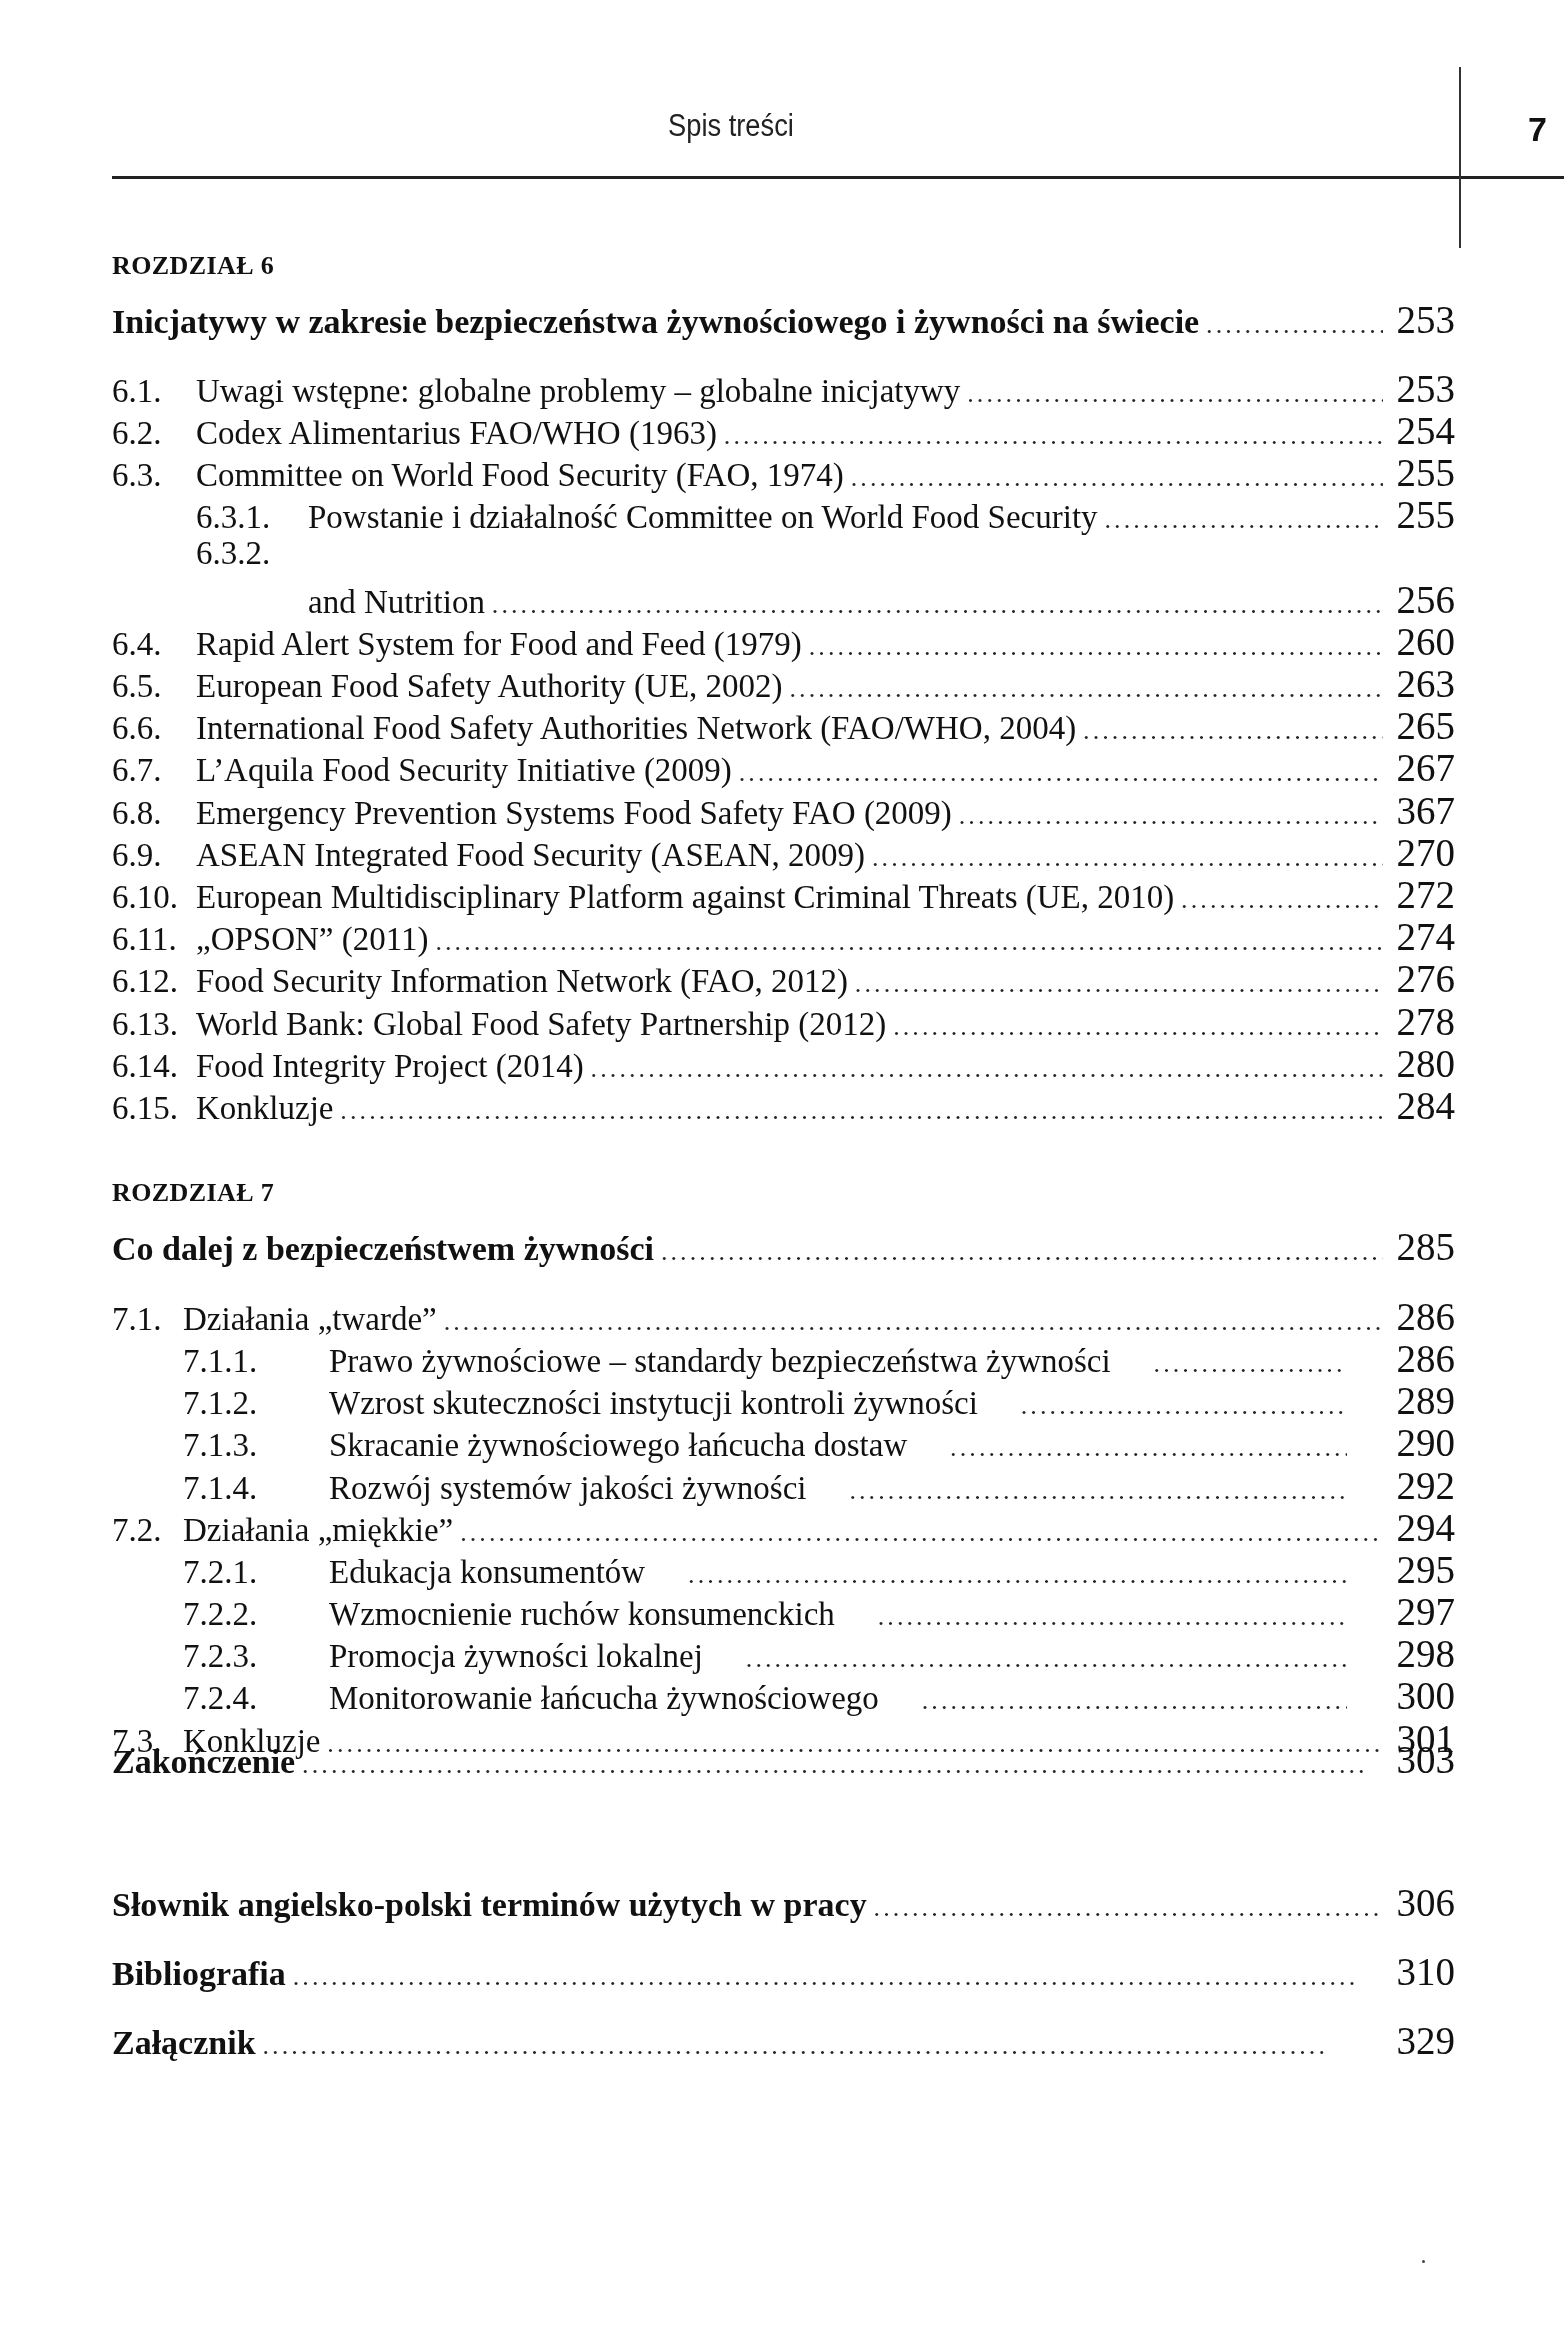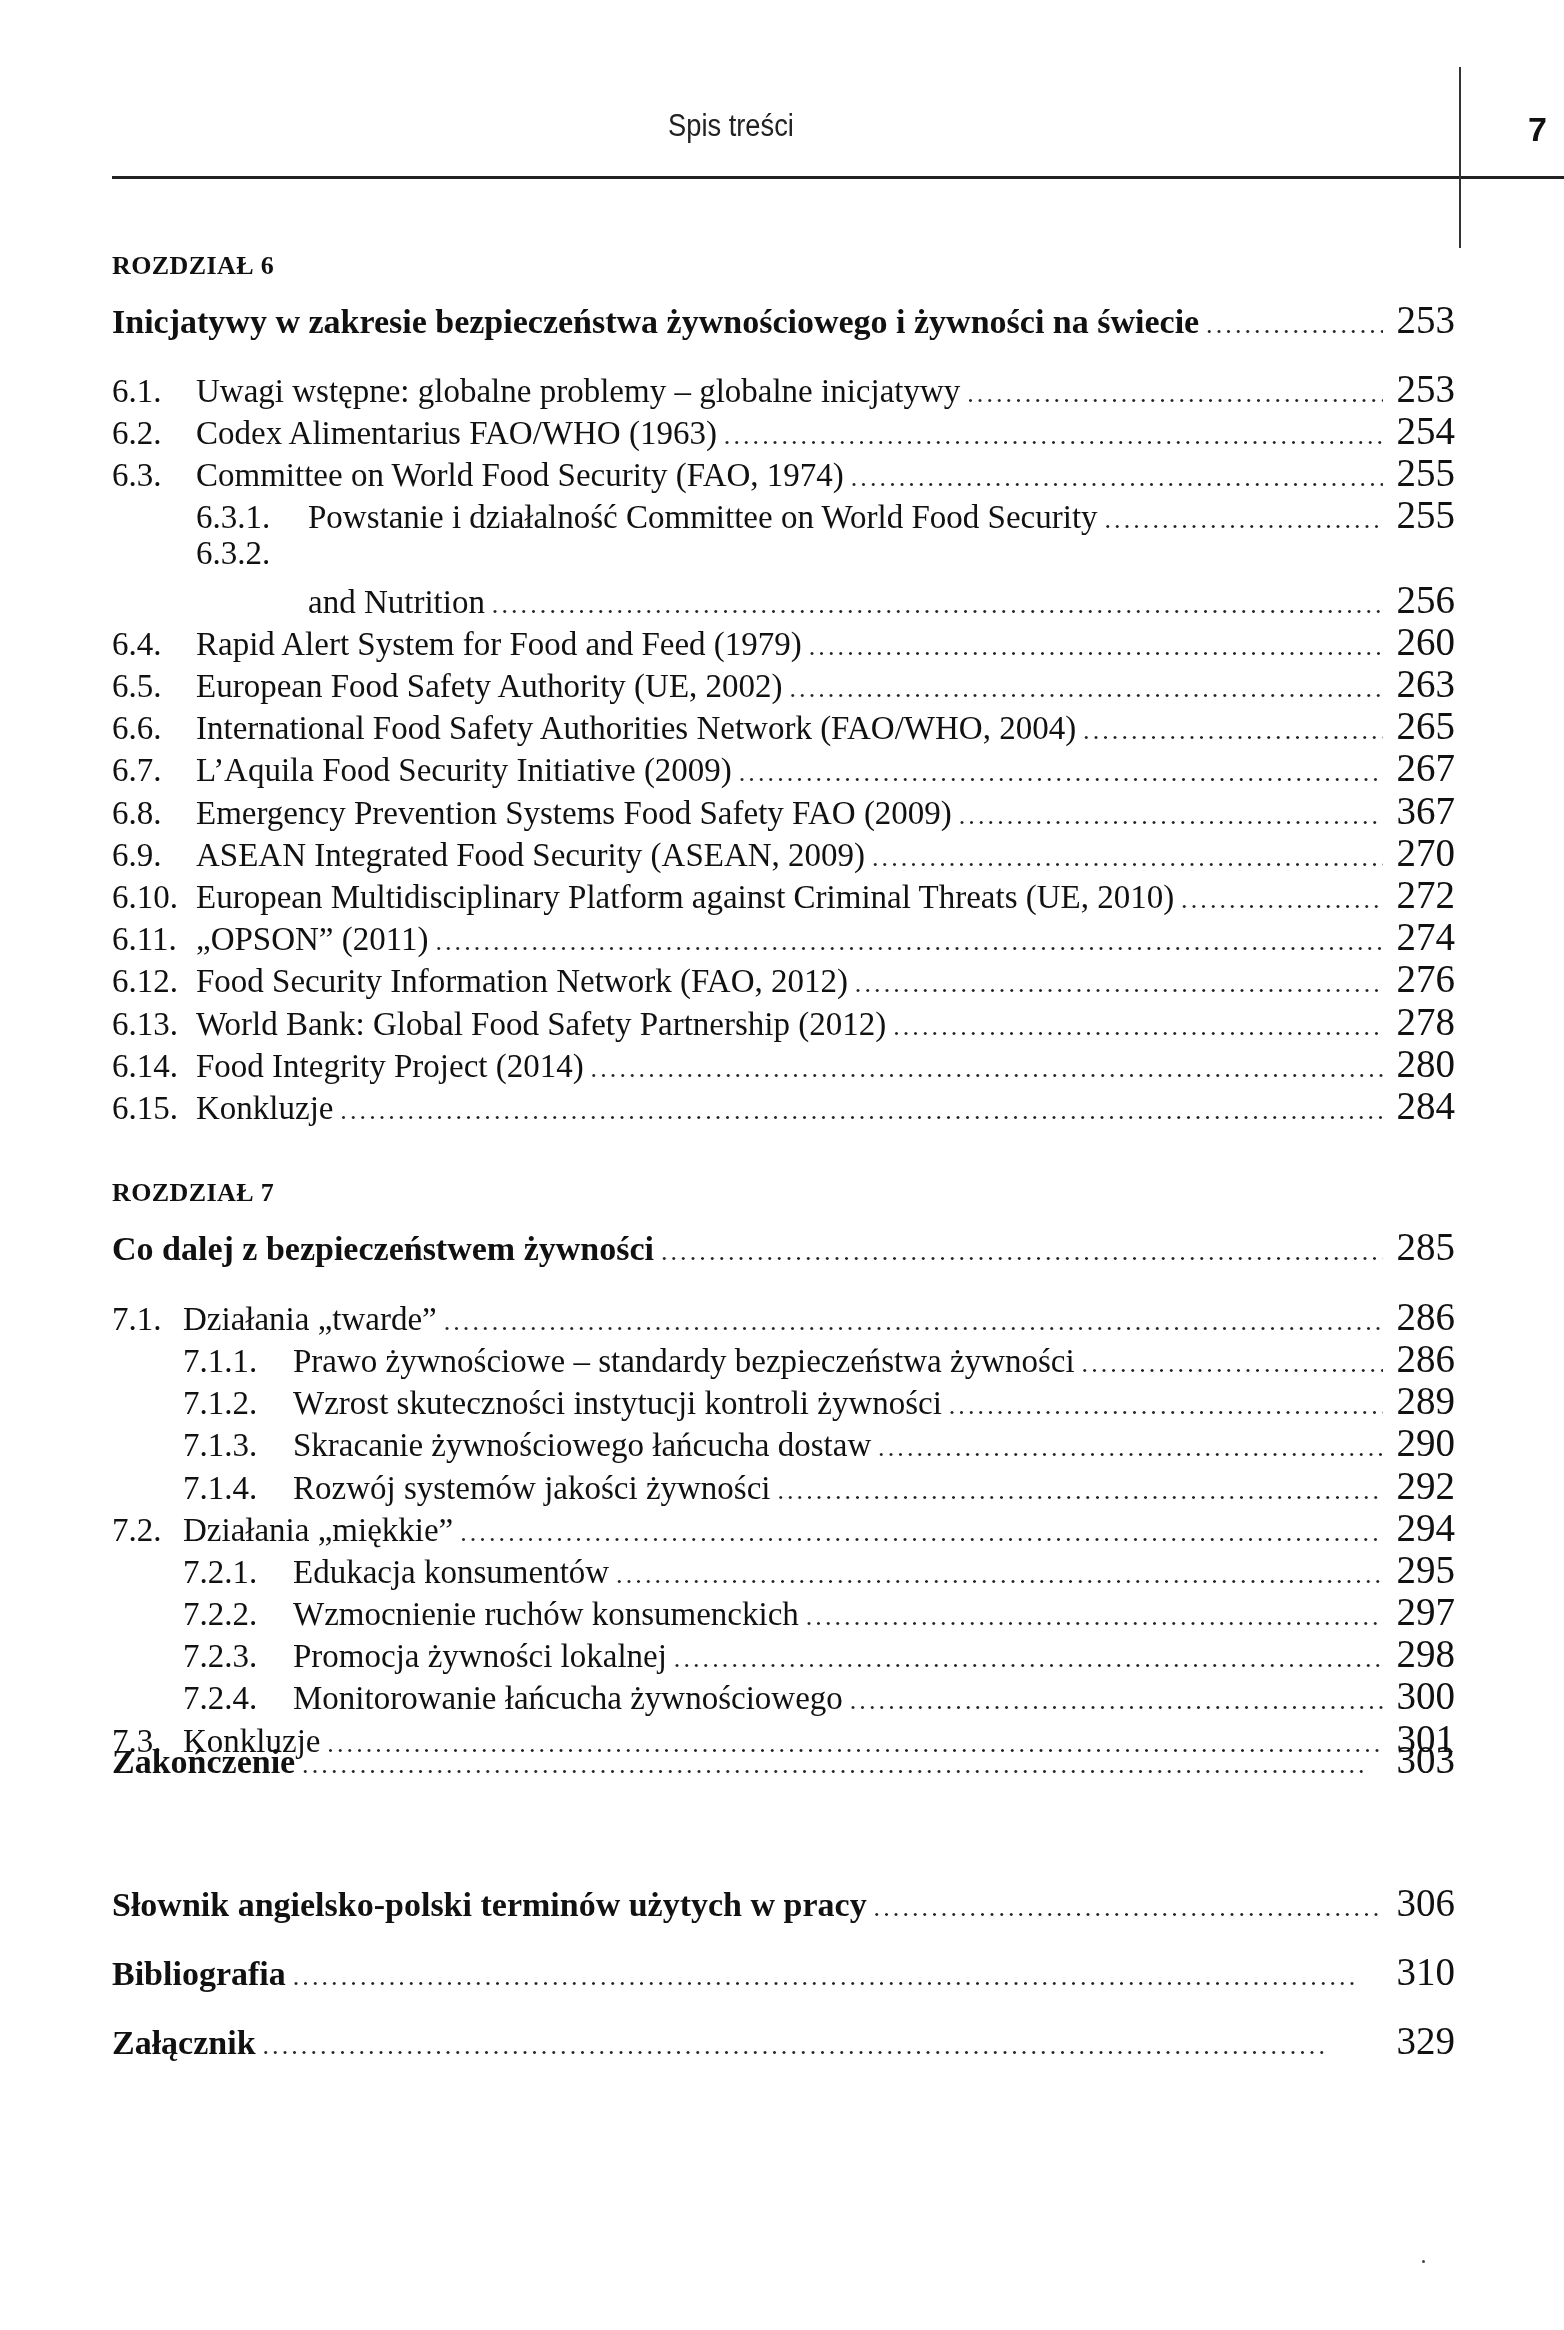--- a/index.html
+++ b/index.html
@@ -44,21 +44,21 @@
     letter-spacing: -1.7px;
   }
   .row .page {
     flex: none; width: 62px; text-align: right; font-weight: normal; font-size: 39px;
   }
   .lvl1 .num { width: 84px; }
   .lvl2 { padding-left: 84px; width: 1259px; }
   .lvl2 .num { width: 112px; }
   .cont { padding-left: 196px; width: 1147px; }
   .ch7 .lvl1 .num, .ch7-l1 .num { width: 71px; }
-  .ch7-l2 { padding-left: 71px; width: 1272px; }
+  .ch7-l2 { padding-left: 71px; width: 1272px; gap: 36px; }
   .ch7-l2 .num { width: 110px; }
   .dot-mark { position: absolute; left: 1422px; top: 2260px; width: 3.4px; height: 3.4px; background: #444; border-radius: 50%; }
 </style>
 </head>
 <body>
 
 <div class="running-head">Spis treści</div>
 <div class="page-number">7</div>
 <div class="head-rule"></div>
 <div class="vert-rule"></div>

